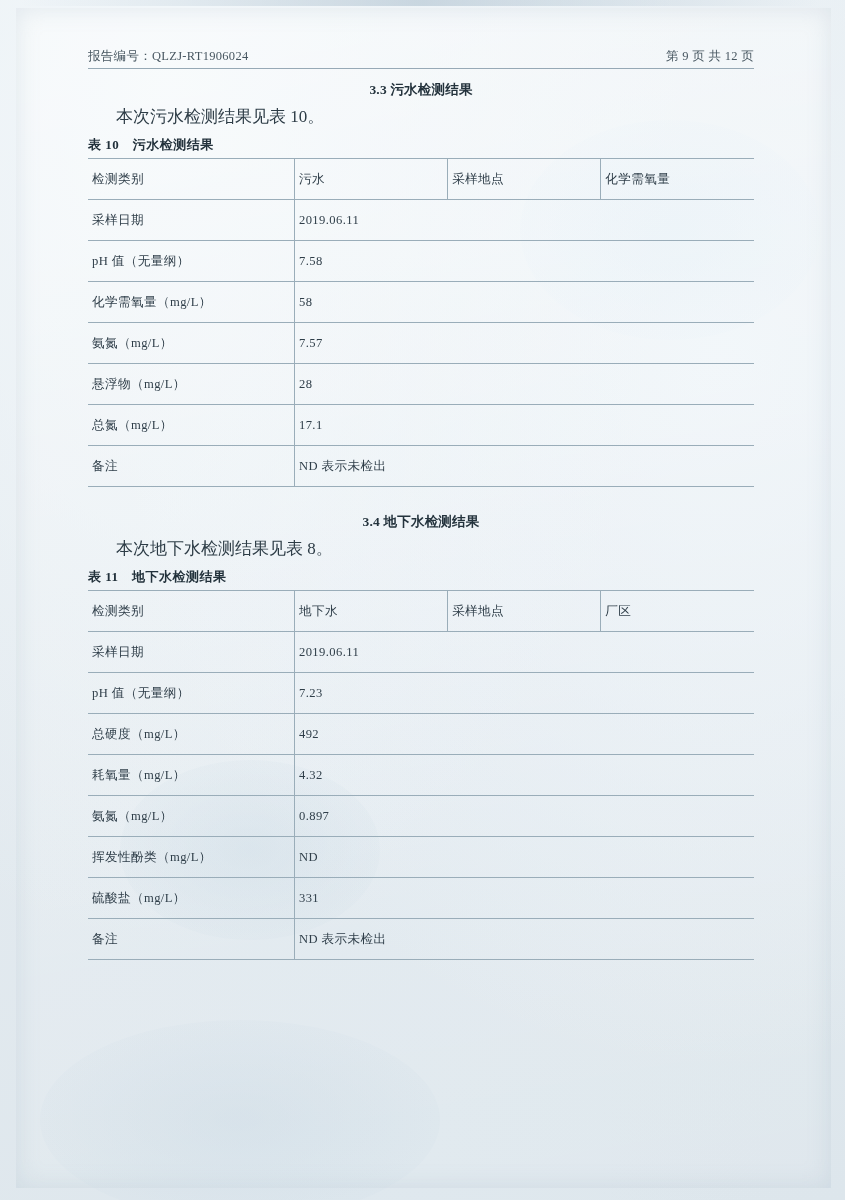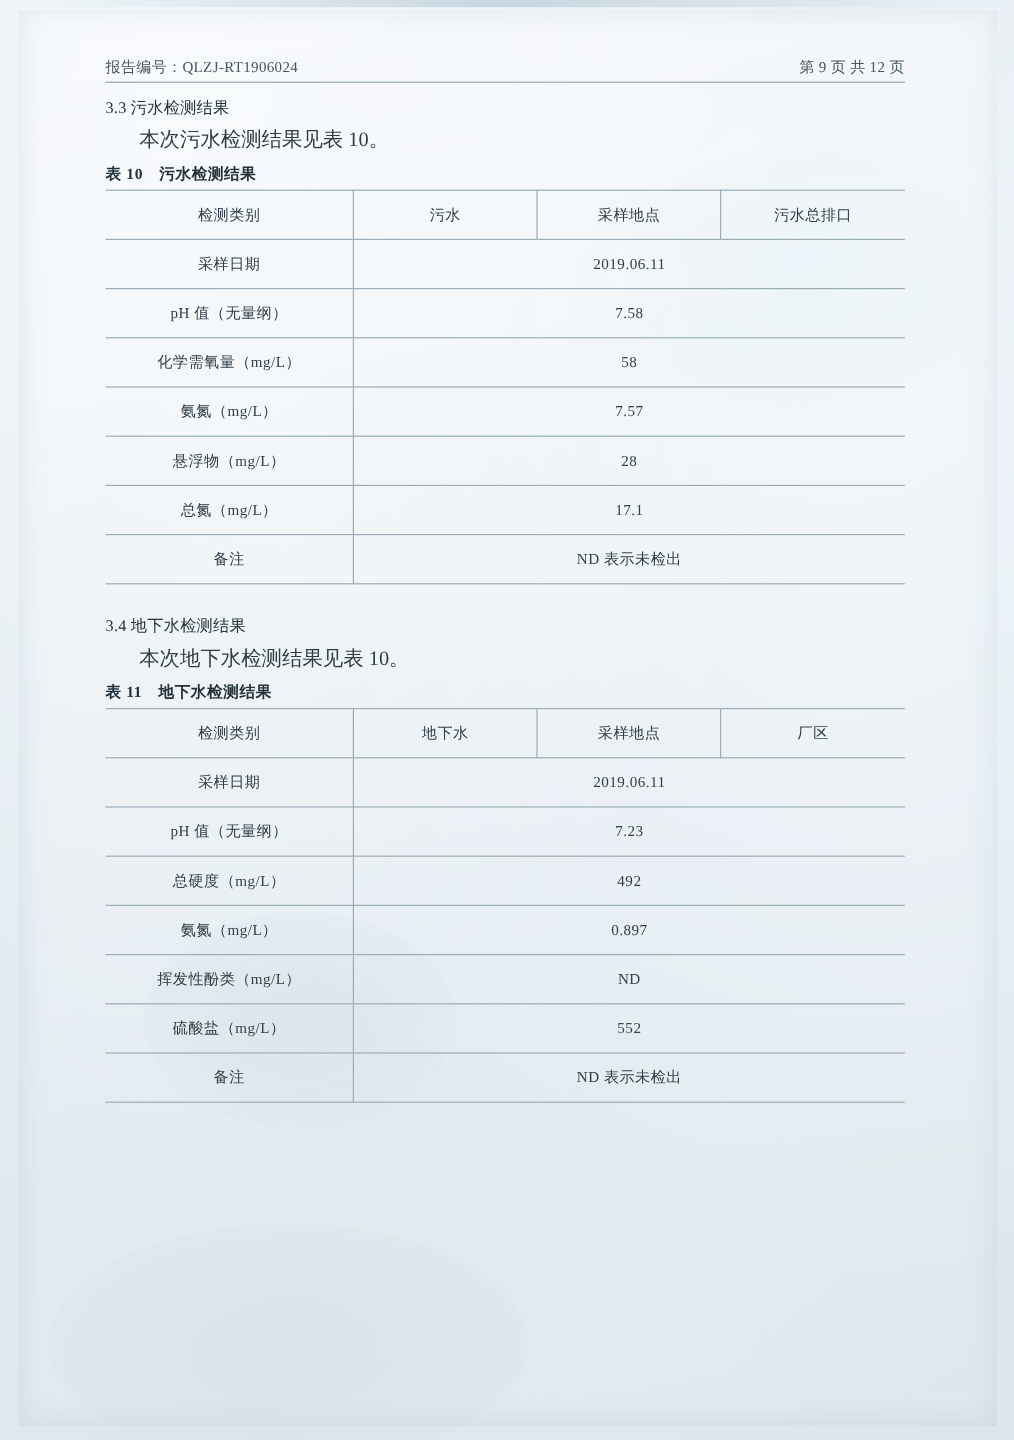--- a/index.html
+++ b/index.html
@@ -59,24 +59,25 @@
     color: #3a4a55;
     padding-bottom: 3px;
     border-bottom: 1px solid #8fa3b0;
     margin-bottom: 12px;
     opacity: 0.93;
   }
   .doc-header .right { font-size: 12.5px; }
 
   .section-title {
     font-size: 13.5px;
-    font-weight: normal;
+    font-weight: bold;
     color: #24333d;
     margin: 10px 0 6px 0;
     letter-spacing: 0.2px;
+    text-align: center;
   }
   .para {
     font-size: 17px;
     margin: 0 0 8px 0;
     text-indent: 28px;
     color: #2d3c46;
   }
   .table-caption {
     text-align: left;
     font-size: 13px;
@@ -89,21 +90,20 @@
   table.rt {
     width: 100%;
     border-collapse: collapse;
     font-size: 12.6px;
     color: #2f3e49;
   }
   table.rt td {
     border-top: 1px solid #9aadb9;
     border-bottom: 1px solid #9aadb9;
     height: 40px;
-    text-align: center;
     vertical-align: middle;
     padding: 0 4px;
     letter-spacing: 0.4px;
   }
   table.rt td.vline { border-right: 1px solid #9aadb9; }
   table.rt tr.head td { font-weight: normal; }
 
   .c1 { width: 31%; }
   .c2 { width: 23%; }
   .c3 { width: 23%; }
@@ -141,21 +141,21 @@
     <div class="section-title">3.3 污水检测结果</div>
     <p class="para">本次污水检测结果见表 10。</p>
     <div class="table-caption">表 10　污水检测结果</div>
 
     <table class="rt">
       <tbody>
         <tr class="head">
           <td class="c1 vline">检测类别</td>
           <td class="c2 vline">污水</td>
           <td class="c3 vline">采样地点</td>
-          <td class="c4">污水总排口</td>
+          <td class="c4">化学需氧量</td>
         </tr>
         <tr>
           <td class="c1 vline">采样日期</td>
           <td colspan="3">2019.06.11</td>
         </tr>
         <tr>
           <td class="c1 vline">pH 值（无量纲）</td>
           <td colspan="3">7.58</td>
         </tr>
         <tr>
@@ -177,21 +177,21 @@
         <tr>
           <td class="c1 vline">备注</td>
           <td colspan="3">ND 表示未检出</td>
         </tr>
       </tbody>
     </table>
 
     <div class="gap"></div>
 
     <div class="section-title">3.4 地下水检测结果</div>
-    <p class="para">本次地下水检测结果见表 10。</p>
+    <p class="para">本次地下水检测结果见表 8。</p>
     <div class="table-caption">表 11　地下水检测结果</div>
 
     <table class="rt">
       <tbody>
         <tr class="head">
           <td class="c1 vline">检测类别</td>
           <td class="c2 vline">地下水</td>
           <td class="c3 vline">采样地点</td>
           <td class="c4">厂区</td>
         </tr>
@@ -201,30 +201,34 @@
         </tr>
         <tr>
           <td class="c1 vline">pH 值（无量纲）</td>
           <td colspan="3">7.23</td>
         </tr>
         <tr>
           <td class="c1 vline">总硬度（mg/L）</td>
           <td colspan="3">492</td>
         </tr>
         <tr>
+          <td class="c1 vline">耗氧量（mg/L）</td>
+          <td colspan="3">4.32</td>
+        </tr>
+        <tr>
           <td class="c1 vline">氨氮（mg/L）</td>
           <td colspan="3">0.897</td>
         </tr>
         <tr>
           <td class="c1 vline">挥发性酚类（mg/L）</td>
           <td colspan="3">ND</td>
         </tr>
         <tr>
           <td class="c1 vline">硫酸盐（mg/L）</td>
-          <td colspan="3">552</td>
+          <td colspan="3">331</td>
         </tr>
         <tr>
           <td class="c1 vline">备注</td>
           <td colspan="3">ND 表示未检出</td>
         </tr>
       </tbody>
     </table>
 
   </div>
 </div>

